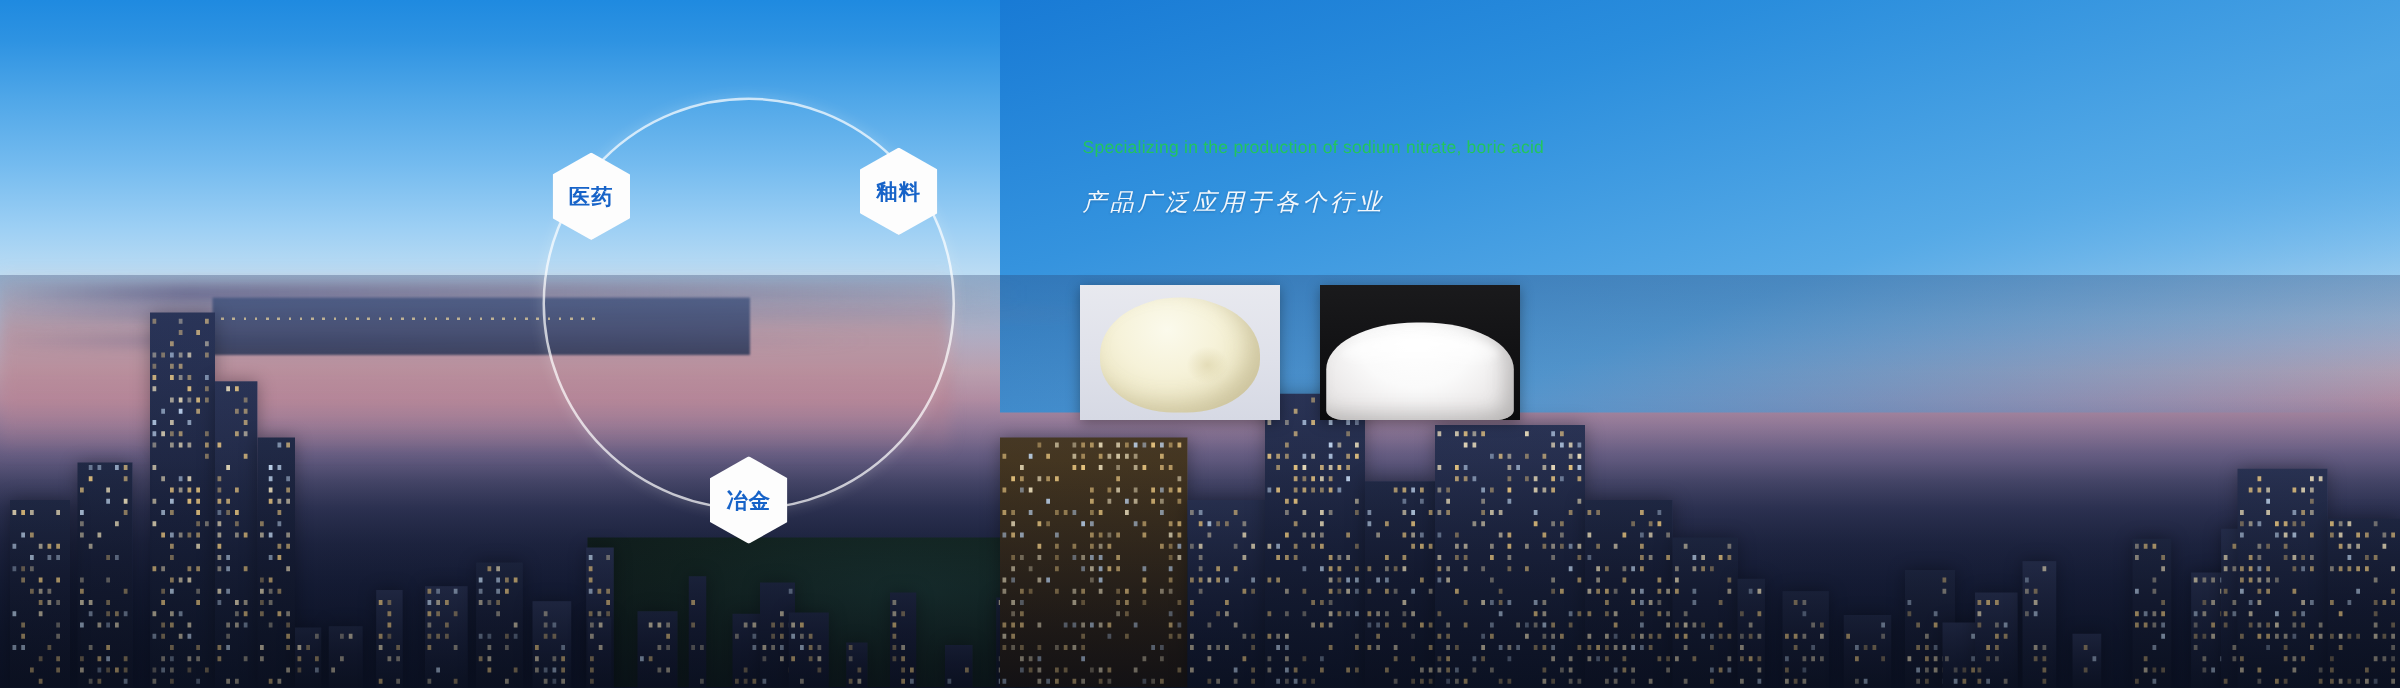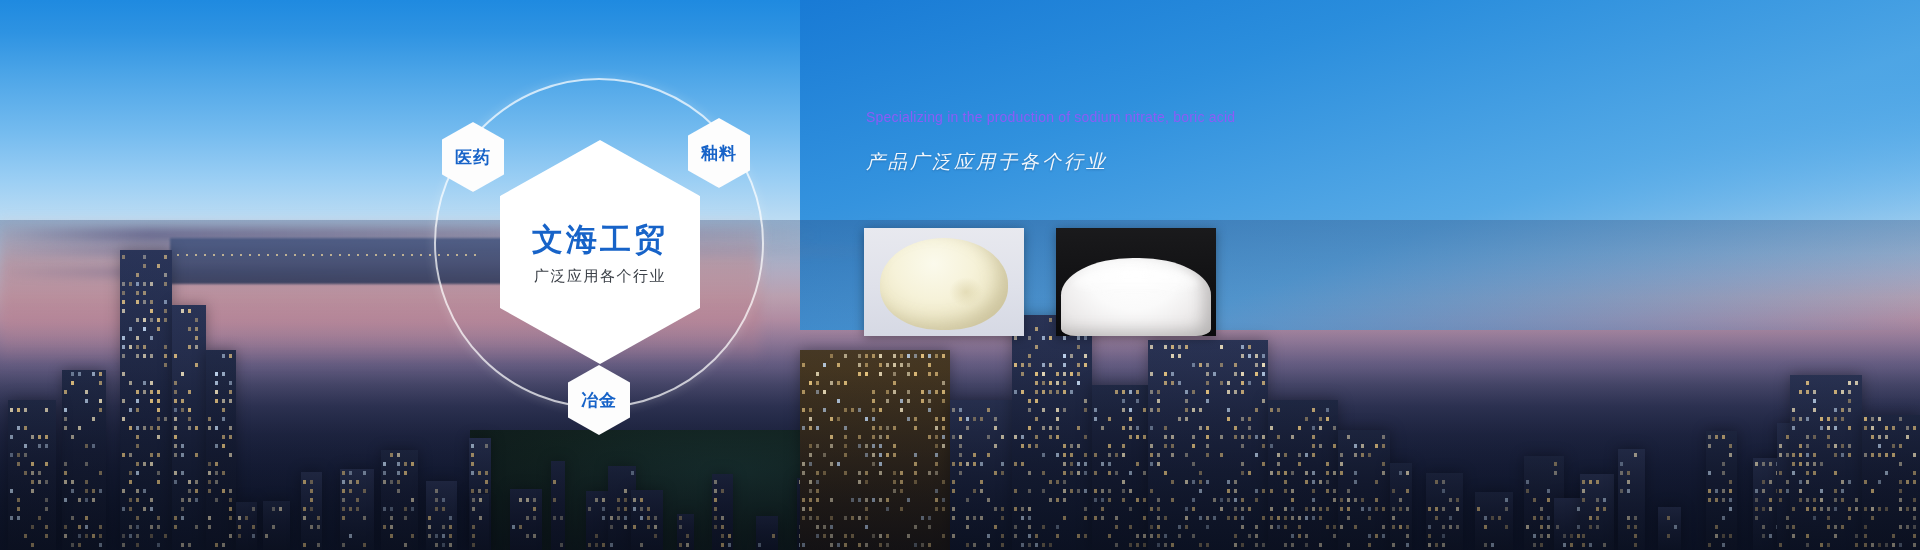--- a/index.html
+++ b/index.html
@@ -155,21 +155,21 @@
   .headline{
     color:#ffffff;
     font-size:35px;
     font-weight:bold;
     letter-spacing:2px;
     text-shadow:0 1px 3px rgba(10,50,100,.35);
     white-space:nowrap;
   }
   .subline{
     margin-top:11px;
-    color:#8b5cf6;
+    color:#22c55e;
     font-size:14px;
     letter-spacing:.2px;
     white-space:nowrap;
   }
   .tagline{
     margin-top:24px;
     color:#f2f7fc;
     font-family:"Liberation Serif","DejaVu Serif",serif;
     font-style:italic;
     font-size:19px;
@@ -1899,24 +1899,20 @@
           <i class="win w" style="left:51px;bottom:93px;width:3px;height:4px;opacity:0.90"></i>
           <i class="win " style="left:51px;bottom:120px;width:3px;height:4px;opacity:0.77"></i>
         </div>
       </div>
     <div class="haze"></div>
   </div>
 
   <div class="graphic">
     <div class="ring"></div>
 
-    <div class="hex hex-center hx-center">
-      <div class="center-title">文海工贸</div>
-      <div class="center-sub">广泛应用各个行业</div>
-    </div>
 
     <div class="hex hex-sm hx-glaze">
       <span class="hex-label">釉料</span>
     </div>
     <div class="hex hex-sm hx-metal">
       <span class="hex-label">冶金</span>
     </div>
     <div class="hex hex-sm hx-medi">
       <span class="hex-label">医药</span>
     </div>

